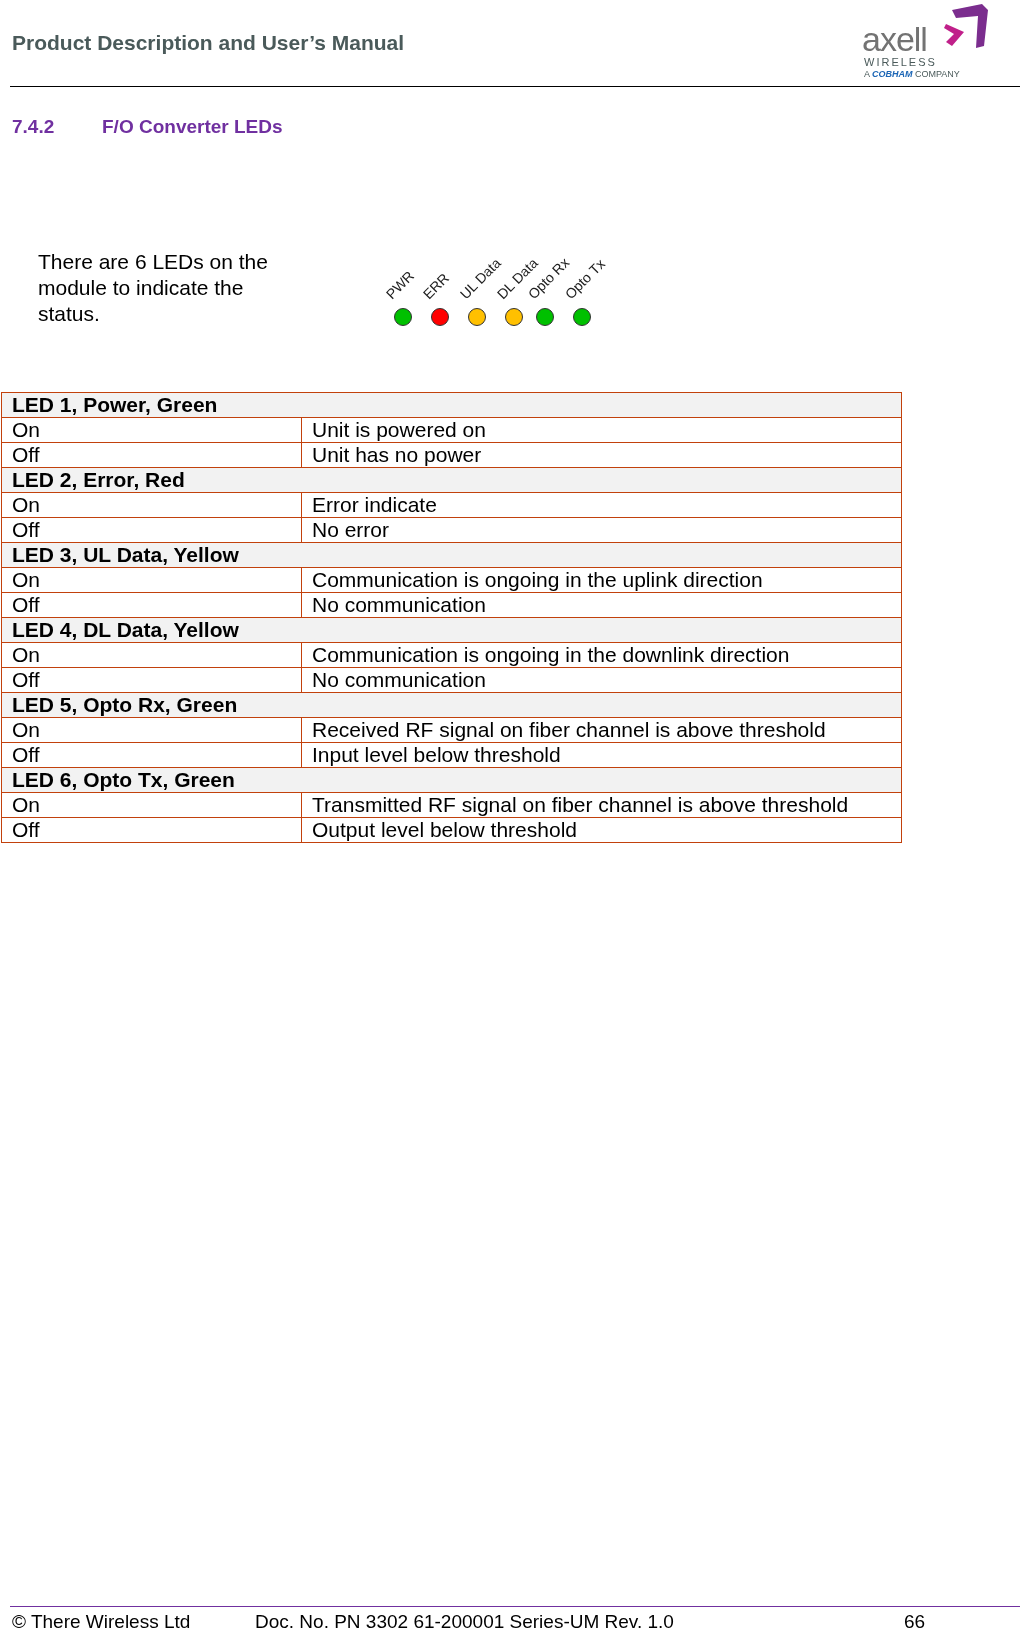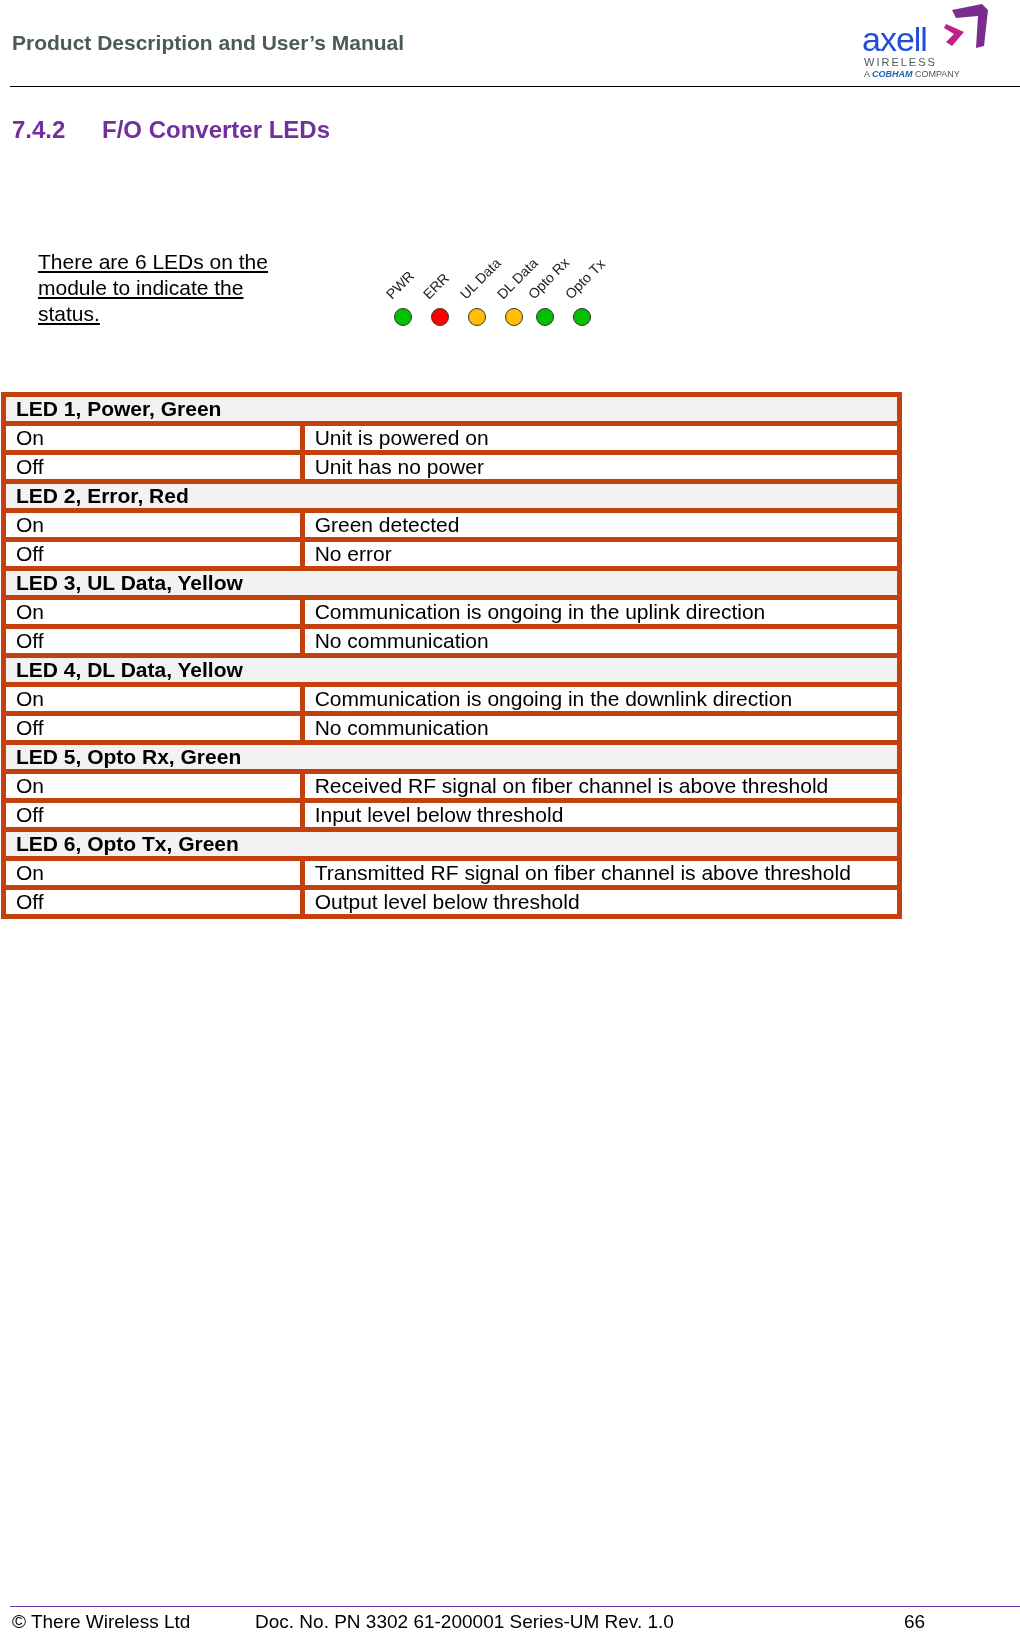--- a/index.html
+++ b/index.html
@@ -3,37 +3,37 @@
   <meta charset="utf-8">
   <style>
     * { box-sizing: border-box; margin: 0; padding: 0; }
     html, body { width: 1020px; height: 1632px; background: #ffffff; }
     body { position: relative; font-family: "Liberation Sans", "DejaVu Sans", sans-serif; color: #000; overflow: hidden; }
 
     .hdr-title { position: absolute; left: 12px; top: 30px; font-weight: bold; font-size: 21px; line-height: 26px; color: #4a5a5a; }
     .hdr-rule { position: absolute; left: 10px; right: 0; top: 86px; height: 1px; background: #000; }
 
     .logo { position: absolute; left: 860px; top: 2px; width: 150px; height: 80px; }
-    .logo .wordmark { position: absolute; left: 2px; top: 18px; font-size: 34px; color: #1d4ed8; font-family: "Liberation Sans", sans-serif; letter-spacing: -1px; }
+    .logo .wordmark { position: absolute; left: 2px; top: 18px; font-size: 34px; color: #737373; font-family: "Liberation Sans", sans-serif; letter-spacing: -1px; }
     .logo .wireless { position: absolute; left: 4px; top: 54px; font-size: 11px; letter-spacing: 2px; color: #4a5a5a; }
     .logo .cobham { position: absolute; left: 4px; top: 67px; font-size: 9px; color: #4a5a5a; }
     .logo .cobham b { color: #1b65b5; font-style: italic; font-weight: 900; text-align: center; }
     .logo svg { position: absolute; left: 82px; top: 0; }
 
-    .section-title { position: absolute; left: 12px; top: 116px; font-weight: bold; font-size: 24px; color: #7030a0; }
+    .section-title { position: absolute; left: 12px; top: 116px; font-weight: bold; font-size: 19px; color: #7030a0; }
     .section-title .num { display: inline-block; width: 90px; }
 
-    .intro { position: absolute; left: 38px; top: 249px; font-size: 21px; line-height: 26px; width: 270px; text-decoration: underline; }
+    .intro { position: absolute; left: 38px; top: 249px; font-size: 21px; line-height: 26px; width: 270px; }
 
     .led-diagram { position: absolute; left: 380px; top: 240px; width: 280px; height: 100px; }
     .led-label { position: absolute; font-size: 14px; transform-origin: left bottom; transform: rotate(-45deg); white-space: nowrap; color: #222; }
     .led { position: absolute; top: 68px; width: 18px; height: 18px; border-radius: 50%; border: 1px solid #333; }
 
     table.led-table { position: absolute; left: 1px; top: 392px; width: 901px; border-collapse: collapse; font-size: 21px; }
-    table.led-table td { border: 5px solid #c2410c; padding: 0 10px; line-height: 24px; vertical-align: top; }
+    table.led-table td { border: 1px solid #c2410c; padding: 0 10px; line-height: 24px; vertical-align: top; }
     table.led-table tr.group td { background: #f2f2f2; font-weight: bold; }
     table.led-table td.state { width: 295px; }
 
     .ftr-rule { position: absolute; left: 10px; right: 0; top: 1606px; height: 1px; background: #7030a0; }
     .ftr { position: absolute; top: 1611px; font-size: 19px; color: #000; }
   </style>
 </head>
 <body>
 
 <div class="hdr-title">
@@ -86,21 +86,21 @@
     <tr>
         <td class="state">Off</td>
         <td>Unit has no power</td>
       </tr>
 
     <tr class="group">
         <td colspan="2">LED 2, Error, Red</td>
       </tr>
     <tr>
         <td class="state">On</td>
-        <td>Green detected</td>
+        <td>Error indicate</td>
       </tr>
     <tr>
         <td class="state">Off</td>
         <td>No error</td>
       </tr>
 
     <tr class="group">
         <td colspan="2">LED 3, UL Data, Yellow</td>
       </tr>
     <tr>

